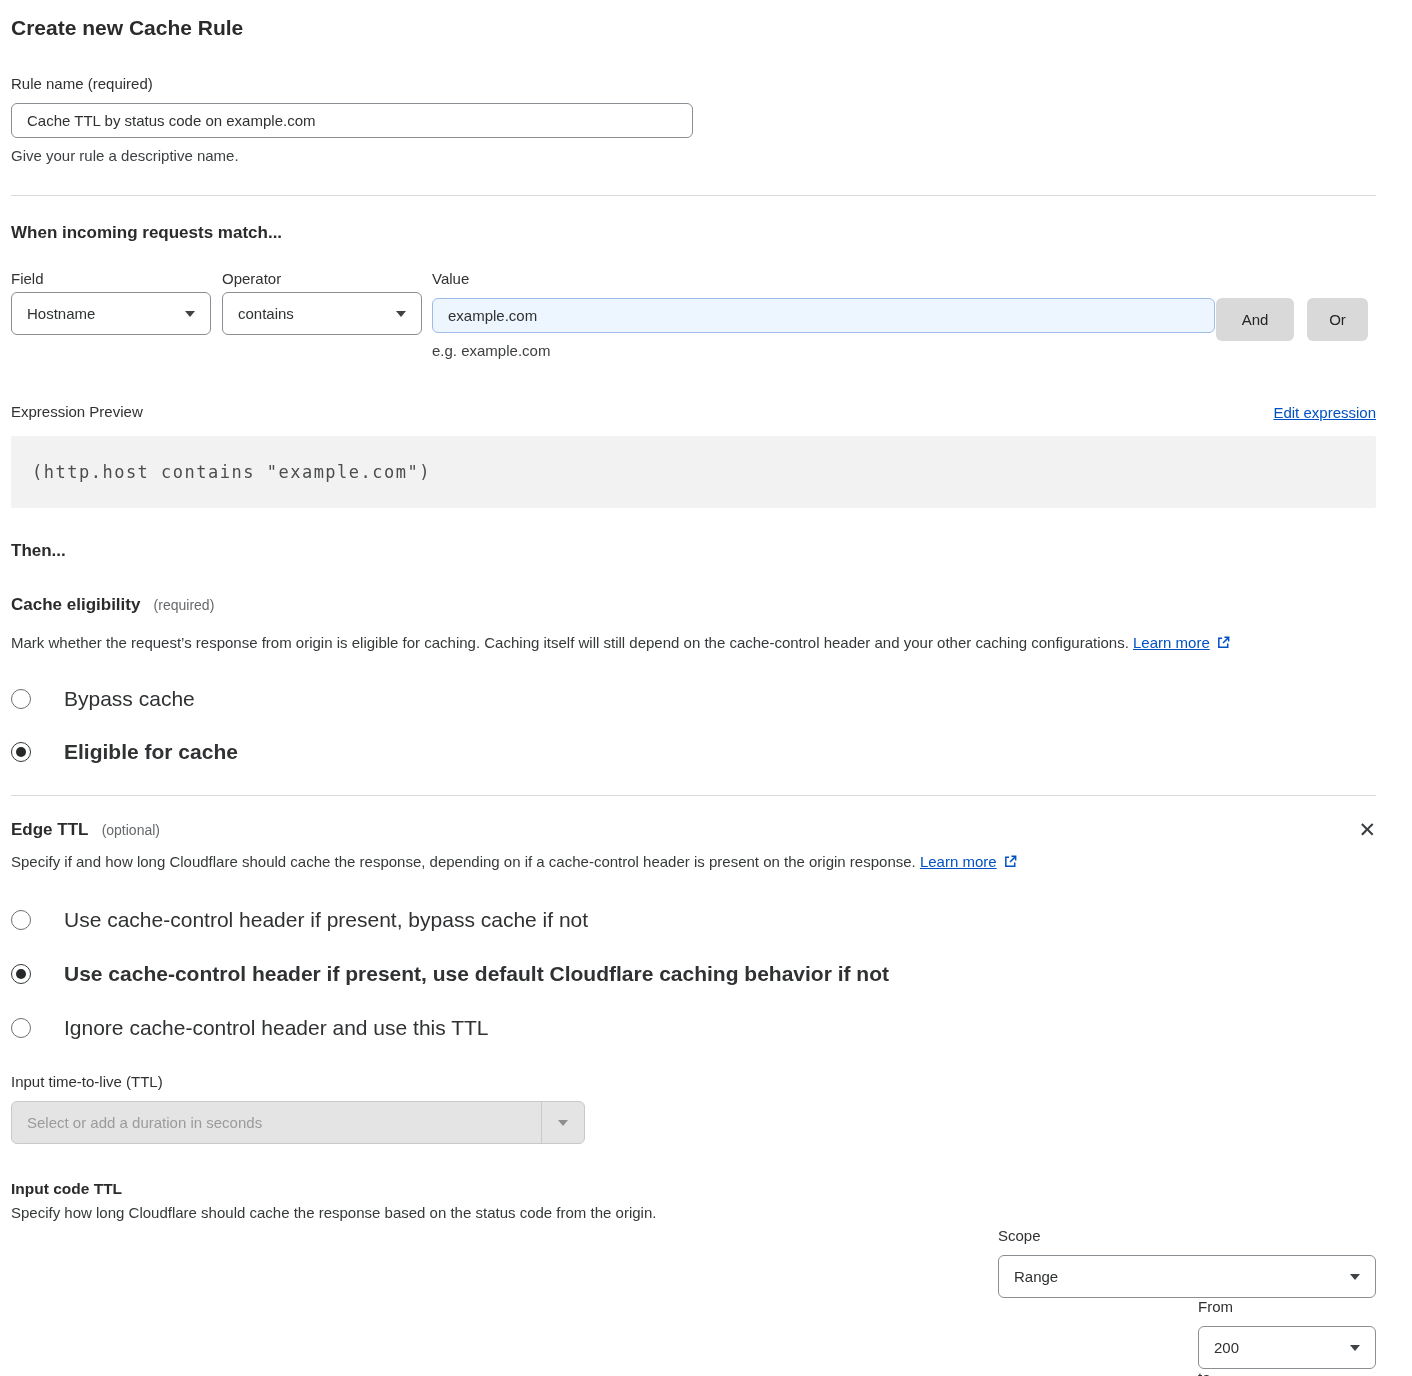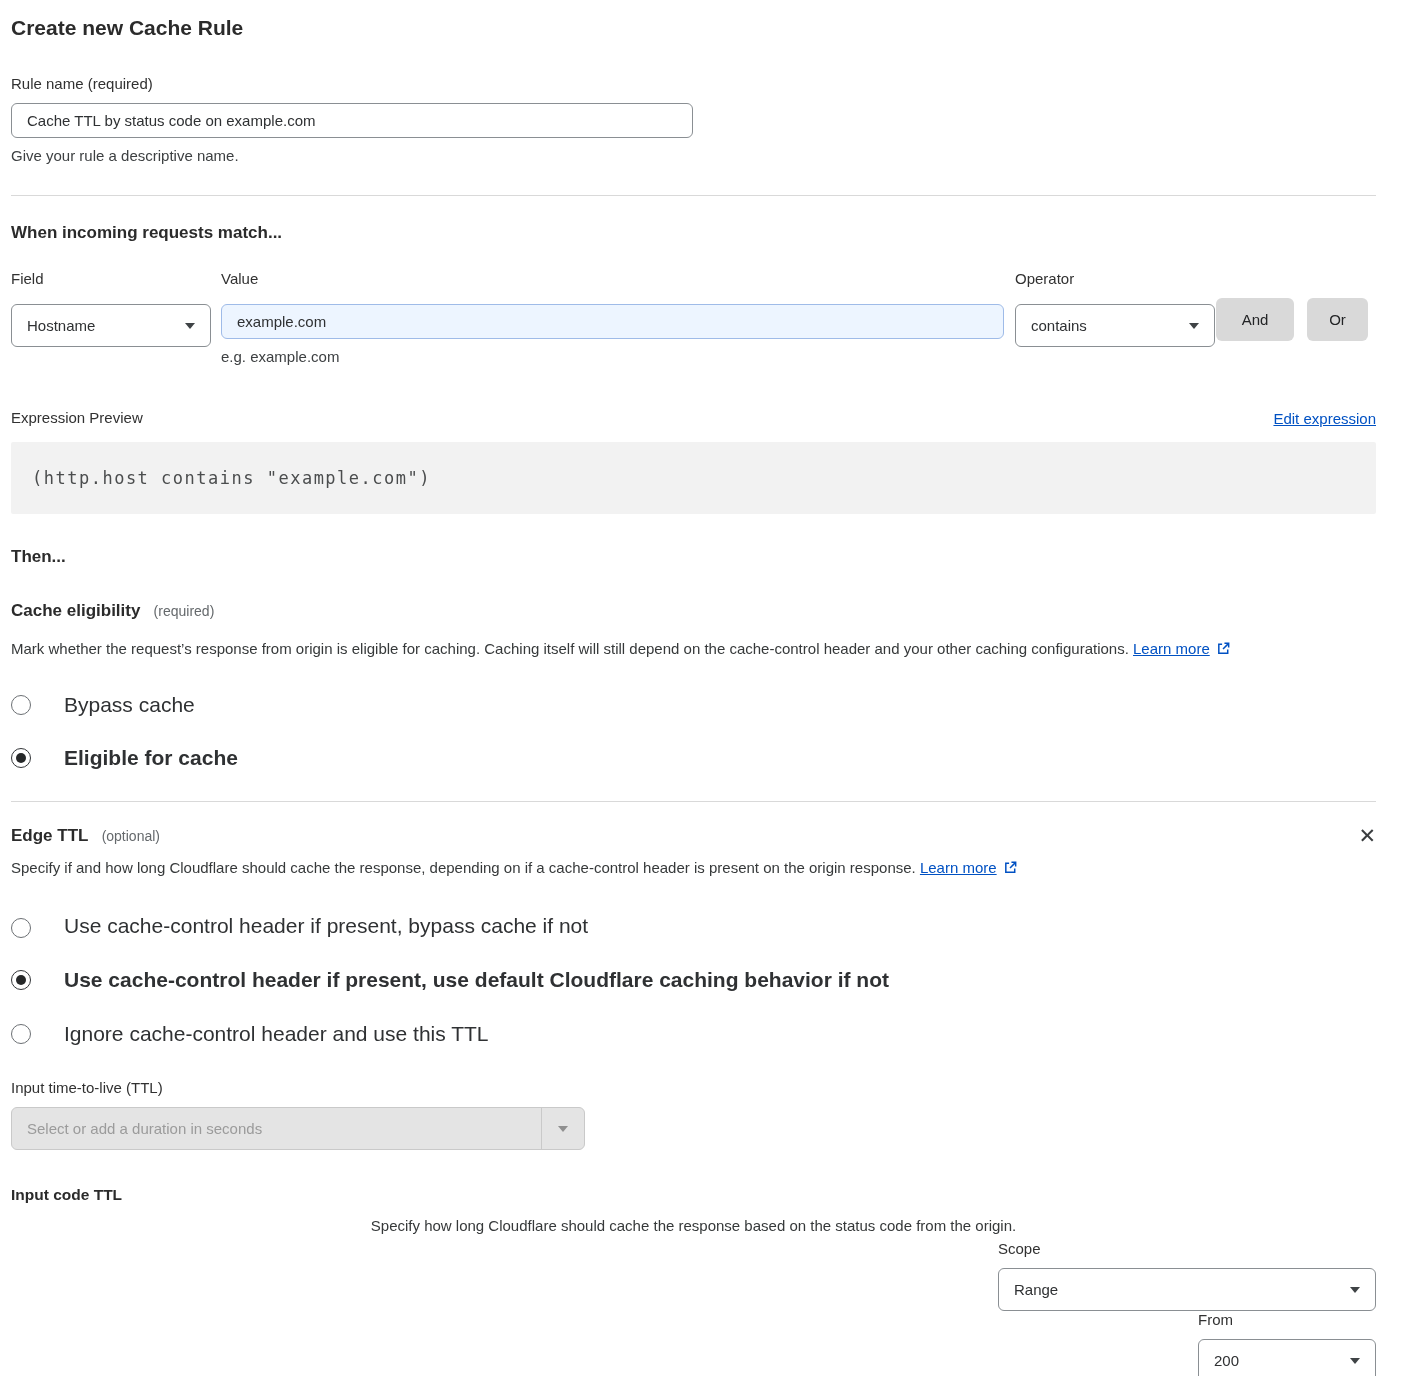--- a/index.html
+++ b/index.html
@@ -78,21 +78,21 @@
   .select.split .arrow-box {
     width: 40px; height: 100%;
     background: #efefef;
     border-left: 1px solid #8a8f93;
     border-radius: 0 5px 5px 0;
     display: flex; align-items: center; justify-content: center;
   }
 
   
   .match-grid { display: flex; margin-top: 27px; }
-  .match-col .field-label { margin-bottom: 16px; }
+  .match-col .field-label { margin-bottom: 4px; }
   .value-input {
     width: 783px;
     background: #edf5ff;
     border-color: #9fbbe8;
   }
   .gray-btn {
     height: 43px;
     background: #d9d9d9;
     border: none;
     border-radius: 6px;
@@ -176,31 +176,31 @@
   <div class="section-heading" style="margin-top:27px;">When incoming requests match...</div>
 
   <div class="match-grid">
     <div class="match-col" style="width:200px;">
       <div class="field-label">Field</div>
       <div class="select">
         <span class="sel-text">Hostname</span>
         <span class="caret"></span>
       </div>
     </div>
-    <div class="match-col" style="margin-left:10px;">
-      <div class="field-label">Value</div>
-      <input class="text-input value-input" type="text" style="margin-top: 10px;" value="example.com">
-      <div class="help-text">e.g. example.com</div>
-    </div>
     <div class="match-col" style="width:200px; margin-left:11px;">
       <div class="field-label">Operator</div>
       <div class="select">
         <span class="sel-text">contains</span>
         <span class="caret"></span>
       </div>
+    </div>
+    <div class="match-col" style="margin-left:10px;">
+      <div class="field-label">Value</div>
+      <input class="text-input value-input" type="text" style="margin-top: 10px;" value="example.com">
+      <div class="help-text">e.g. example.com</div>
     </div>
     <button class="gray-btn" id="and-btn">And</button>
     <button class="gray-btn" id="or-btn">Or</button>
   </div>
 
   <div class="expr-head">
     <div class="field-label">Expression Preview</div>
     <a class="link">Edit expression</a>
   </div>
   <div class="code-block">(http.host contains "example.com")</div>
@@ -243,21 +243,21 @@
     </div>
     <div class="para" style="margin-top:8px; max-width:1100px;">
       <span>Specify if and how long Cloudflare should cache the response, depending on if a cache-control header is present on the origin response.</span>
       <a class="link">Learn more</a><span class="ext-icon"><svg width="15" height="15" viewBox="0 0 16 16" fill="none" stroke="#0051c3" stroke-width="1.6">
             <path d="M6.5 3.5H3v9.5h9.5V9"></path>
             <path d="M9 2.5h4.5V7"></path>
             <path d="M13.2 2.8L7.5 8.5"></path>
           </svg></span>
     </div>
 
-    <div class="radio-row" style="margin-top:30px;align-items:flex-end;">
+    <div class="radio-row" style="margin-top:30px;">
       <span class="radio"></span>
       <span class="radio-label">Use cache-control header if present, bypass cache if not</span>
     </div>
     <div class="radio-row" style="margin-top:30px;">
       <span class="radio checked"></span>
       <span class="radio-label bold">Use cache-control header if present, use default Cloudflare caching behavior if not</span>
     </div>
     <div class="radio-row" style="margin-top:30px;">
       <span class="radio"></span>
       <span class="radio-label">Ignore cache-control header and use this TTL</span>
@@ -268,21 +268,21 @@
       <div class="select disabled" style="width:574px; margin-top:10px;gap:46px;">
         <span class="sel-text">Select or add a duration in seconds</span>
         <span class="arrow-box">
             <span class="caret"></span>
           </span>
       </div>
     </div>
 
     <div style="margin-top:36px;">
       <div class="sub-heading">Input code TTL</div>
-      <div class="para" style="margin-top:8px;text-align:center;">Specify how long Cloudflare should cache the response based on the status code from the origin.</div>
+      <div class="para" style="margin-top:1px;">Specify how long Cloudflare should cache the response based on the status code from the origin.</div>
 
       <div class="bottom-grid">
         <div class="bottom-col" style="width:378px;">
           <div class="field-label">Scope</div>
           <div class="select">
             <span class="sel-text">Range</span>
             <span class="caret"></span>
           </div>
         </div>
         <div class="bottom-col" style="width:178px; margin-left:22px;">

